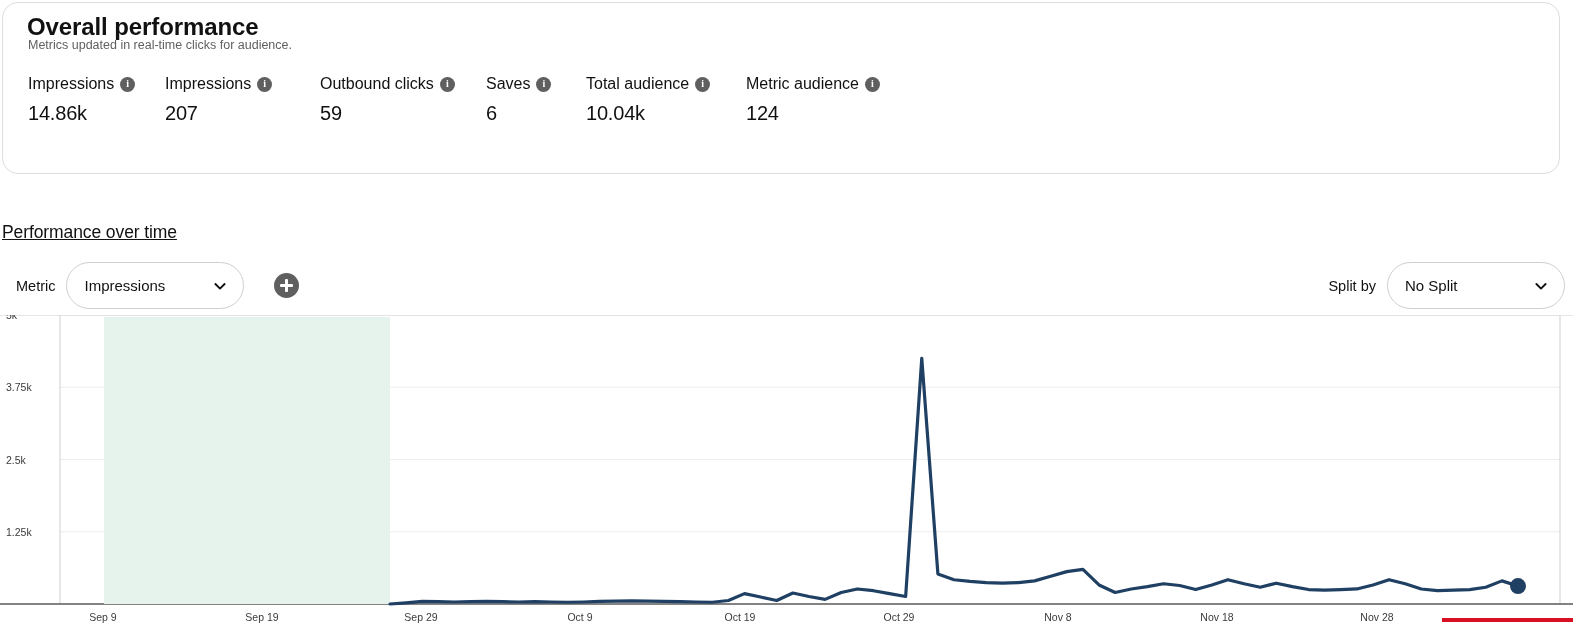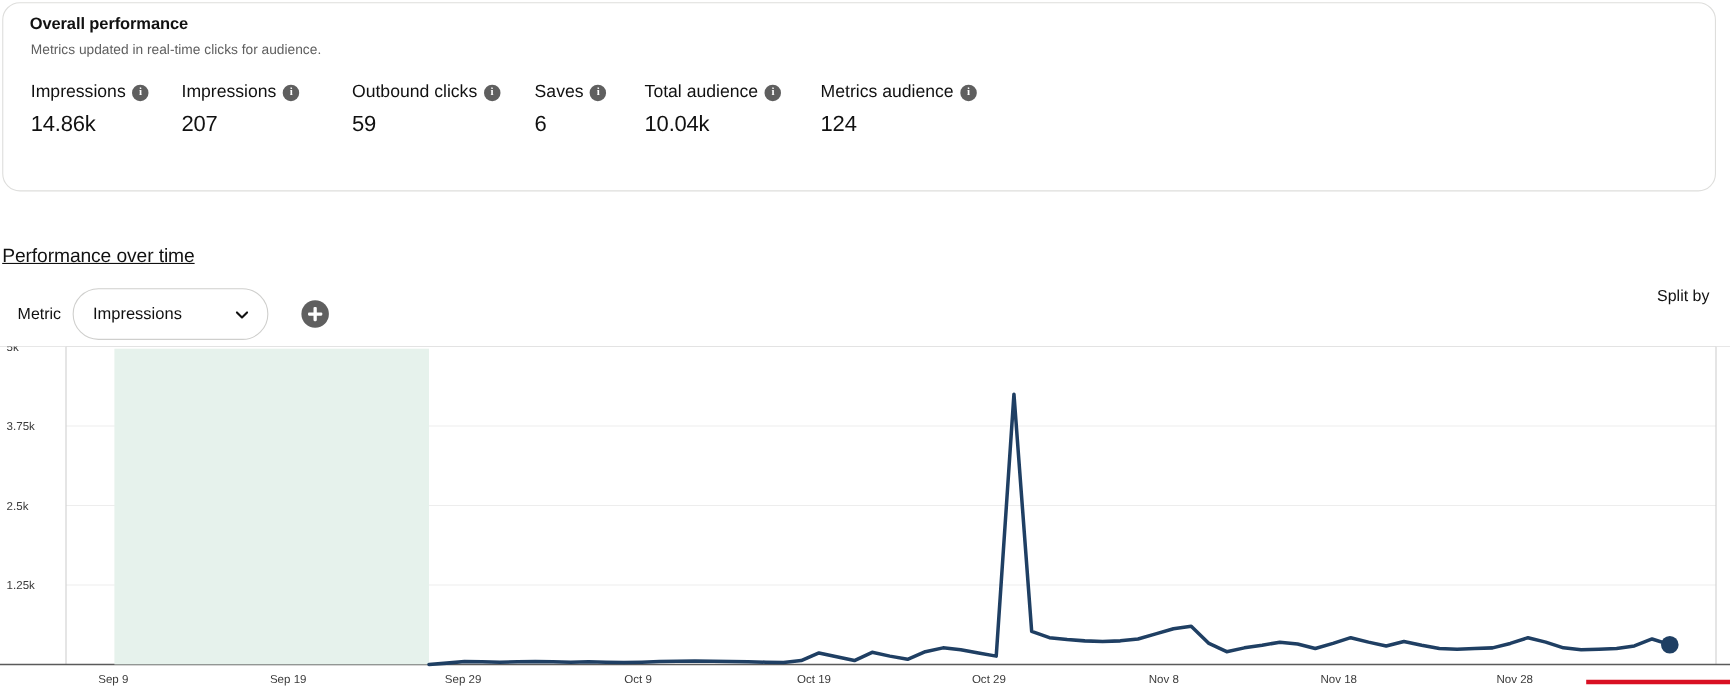--- a/index.html
+++ b/index.html
@@ -25,21 +25,21 @@
     height: 172px;
     box-sizing: border-box;
     border: 1px solid #dededc;
     border-radius: 16px;
     background: #ffffff;
   }
   .card-title {
     position: absolute;
     left: 24px;
     top: 10px;
-    font-size: 15px;
+    font-size: 24px;
     font-weight: bold;
     letter-spacing: -0.1px;
     color: #111111;
   }
   .card-subtitle {
     position: absolute;
     left: 25px;
     top: 35px;
     font-size: 12.5px;
     color: #5f5f5f;
@@ -246,21 +246,21 @@
     <div class="metric" style="width:160px">
       <div class="metric-head">
         <span>Total audience</span>
         <span class="info-icon">i</span>
       </div>
       <div class="metric-value">10.04k</div>
     </div>
 
     <div class="metric">
       <div class="metric-head">
-        <span>Metrics audience</span>
+        <span>Metric audience</span>
         <span class="info-icon">i</span>
       </div>
       <div class="metric-value">124</div>
     </div>
   </div>
 </div>
 
 <div class="section-title">Performance over time</div>
 
 <div class="controls-left">
@@ -276,20 +276,28 @@
   <span class="add-metric-wrap">
     <span class="add-metric-btn">
       <span class="plus-h"></span>
         <span class="plus-v"></span>
     </span>
   </span>
 </div>
 
 <div class="controls-right">
   <span class="control-label">Split by</span>
+  <div class="pill-select split-select">
+    <span class="pill-text">No Split</span>
+    <span class="chev">
+      <svg width="14" height="14" viewBox="0 0 14 14">
+          <path d="M2.4 5 L7 9.6 L11.6 5" fill="none" stroke="#111111" stroke-width="1.9" stroke-linecap="round" stroke-linejoin="round"></path>
+        </svg>
+    </span>
+  </div>
 </div>
 
 <div class="chart-wrap">
   <svg class="chart-svg" id="chart-svg" width="1573" height="310" viewBox="0 0 1573 310">
     <g id="grid-layer">
         <line x1="60" y1="216.75" x2="1560" y2="216.75" stroke="#ededed" stroke-width="1"></line>
         <line x1="60" y1="144.5" x2="1560" y2="144.5" stroke="#ededed" stroke-width="1"></line>
         <line x1="60" y1="72.25" x2="1560" y2="72.25" stroke="#ededed" stroke-width="1"></line>
         <line x1="60" y1="0" x2="1560" y2="0" stroke="#ededed" stroke-width="1"></line>
         <line x1="60" y1="0" x2="60" y2="289" stroke="#cfcfcf" stroke-width="1"></line>

